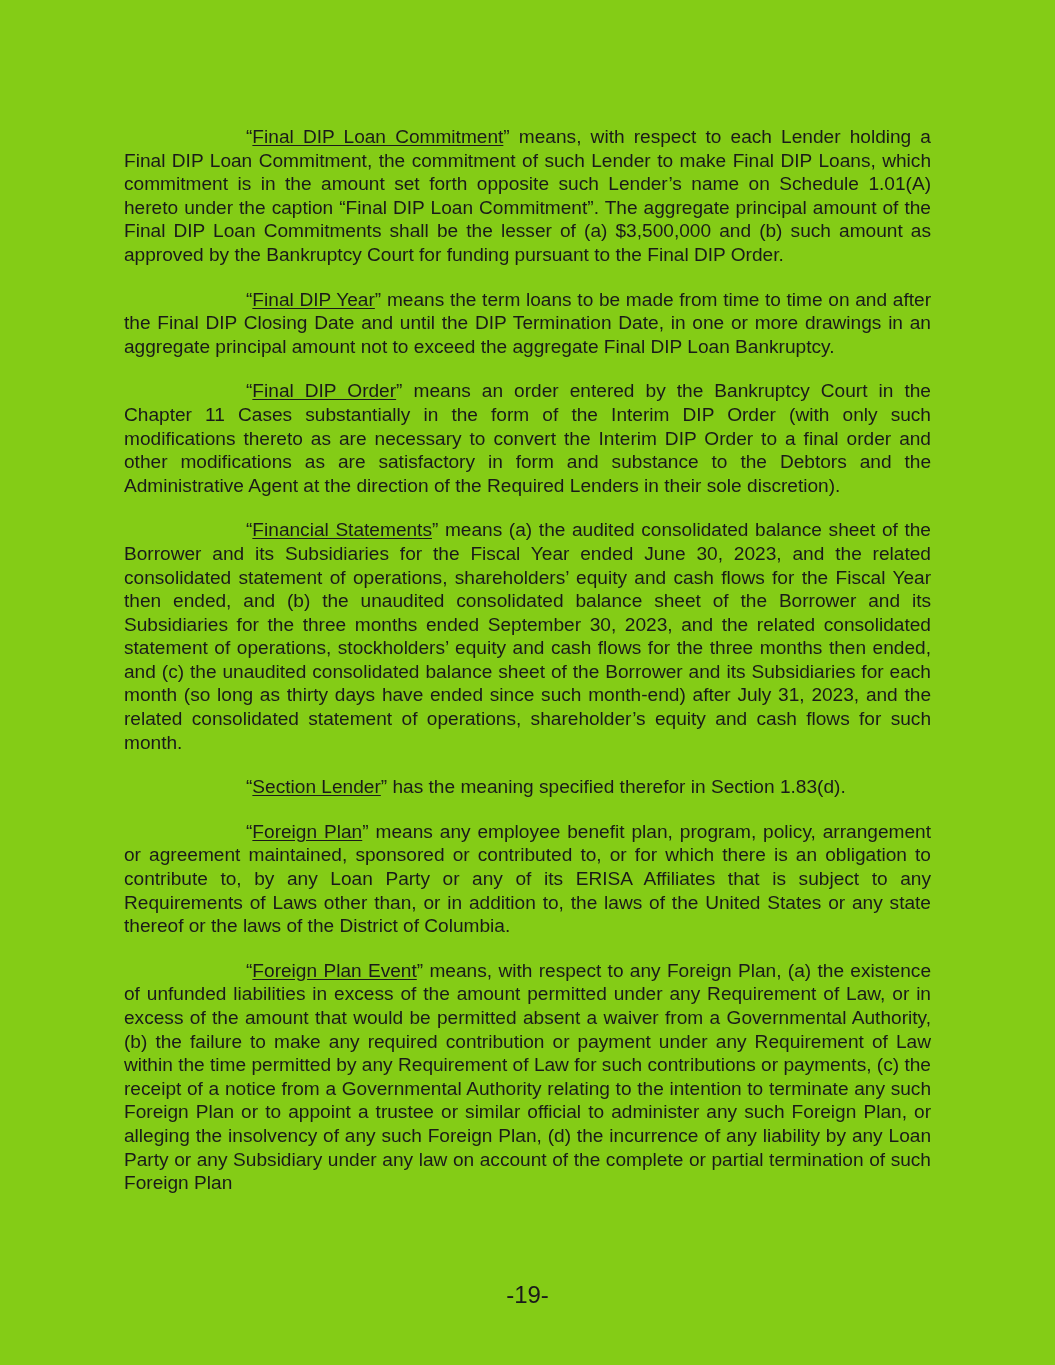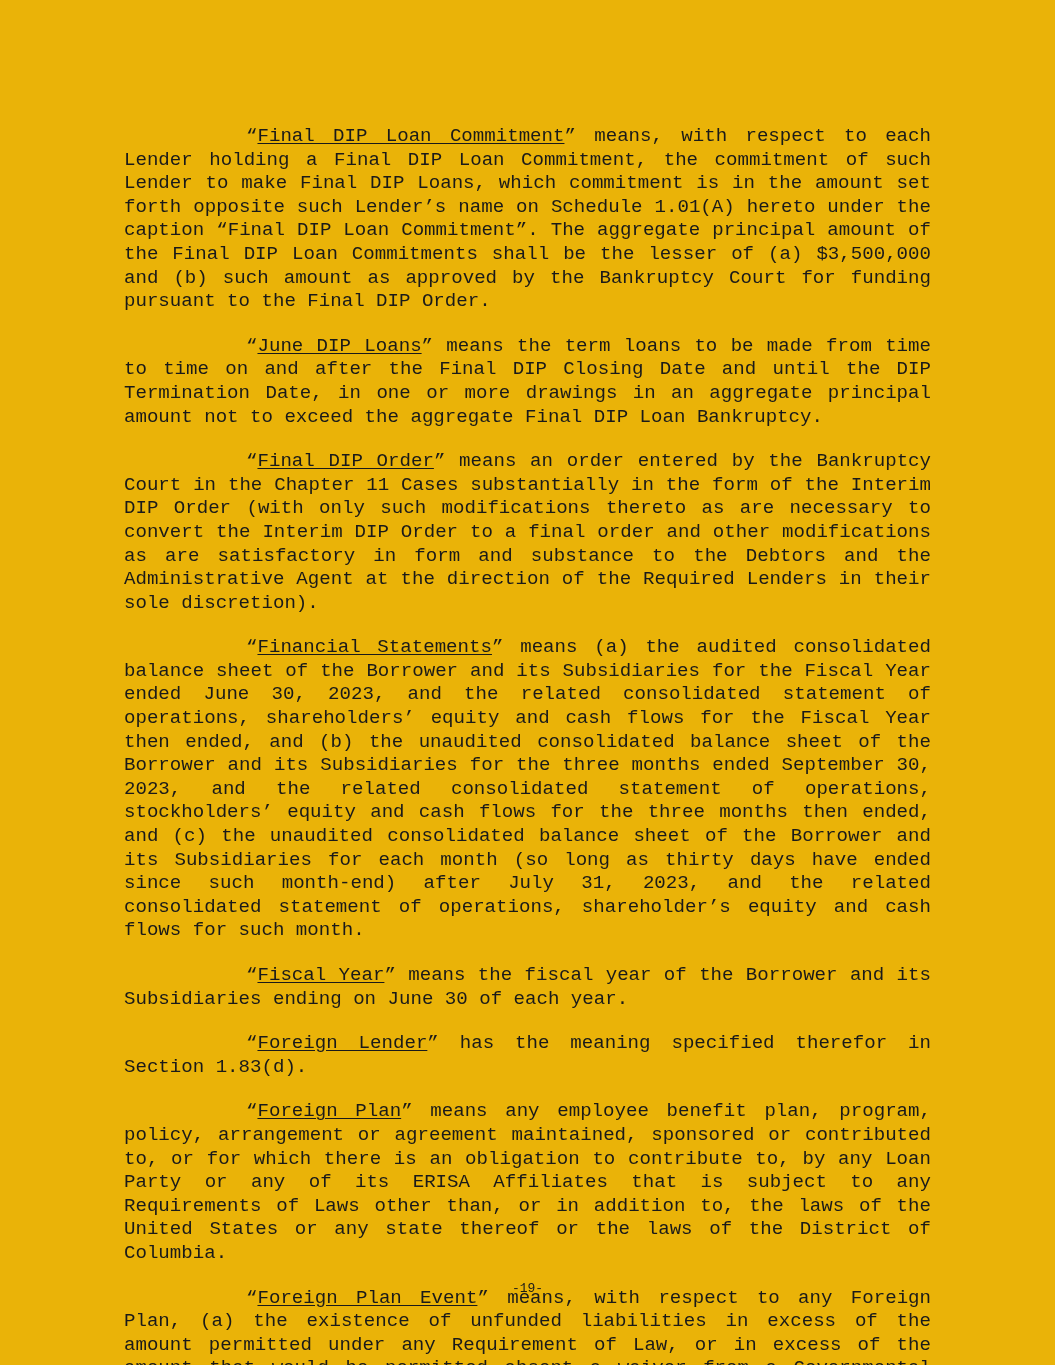--- a/index.html
+++ b/index.html
@@ -1,54 +1,53 @@
 <!DOCTYPE html>
 <html><head>
 <meta charset="utf-8">
 <style>
   html, body { margin: 0; padding: 0; background: #ffffff; }
   body { width: 1055px; height: 1365px; position: relative; overflow: hidden; }
   .page {
     position: absolute; left: 0; top: 0; width: 1055px; height: 1365px;
-    background: #eab308; color: #1a1a1a;
-    font-family: Liberation Mono, monospace;
+    background: #84cc16; color: #1a1a1a;
+    font-family: Liberation Sans, sans-serif;
   }
   .content {
     position: absolute; left: 124px; top: 125px; width: 807px;
   }
   .para {
     margin: 0 0 21px 0;
     font-size: 19.1px;
     line-height: 23.6px;
     text-align: justify;
     text-indent: 122px;
   }
   .term { text-decoration: underline; text-underline-offset: 2px; }
   .page-number {
     position: absolute; left: 0; width: 1055px; top: 1281px;
-    text-align: center; font-size: 13px;
+    text-align: center; font-size: 24px;
   }
 </style>
 </head>
 <body>
 
 <div class="page">
   <div class="content">
 
     <p class="para"><span>“</span><span class="term">Final DIP Loan Commitment</span><span>” means, with respect to each Lender holding a Final DIP Loan Commitment, the commitment of such Lender to make Final DIP Loans, which commitment is in the amount set forth opposite such Lender’s name on Schedule 1.01(A) hereto under the caption “Final DIP Loan Commitment”.  The aggregate principal amount of the Final DIP Loan Commitments shall be the lesser of (a) $3,500,000 and (b) such amount as approved by the Bankruptcy Court for funding pursuant to the Final DIP Order.</span></p>
 
-    <p class="para"><span>“</span><span class="term">June DIP Loans</span><span>” means the term loans to be made from time to time on and after the Final DIP Closing Date and until the DIP Termination Date, in one or more drawings in an aggregate principal amount not to exceed the aggregate Final DIP Loan Bankruptcy.</span></p>
+    <p class="para"><span>“</span><span class="term">Final DIP Year</span><span>” means the term loans to be made from time to time on and after the Final DIP Closing Date and until the DIP Termination Date, in one or more drawings in an aggregate principal amount not to exceed the aggregate Final DIP Loan Bankruptcy.</span></p>
 
     <p class="para"><span>“</span><span class="term">Final DIP Order</span><span>” means an order entered by the Bankruptcy Court in the Chapter 11 Cases substantially in the form of the Interim DIP Order (with only such modifications thereto as are necessary to convert the Interim DIP Order to a final order and other modifications as are satisfactory in form and substance to the Debtors and the Administrative Agent at the direction of the Required Lenders in their sole discretion).</span></p>
 
     <p class="para"><span>“</span><span class="term">Financial Statements</span><span>” means (a) the audited consolidated balance sheet of the Borrower and its Subsidiaries for the Fiscal Year ended June 30, 2023, and the related consolidated statement of operations, shareholders’ equity and cash flows for the Fiscal Year then ended, and (b) the unaudited consolidated balance sheet of the Borrower and its Subsidiaries for the three months ended September 30, 2023, and the related consolidated statement of operations, stockholders’ equity and cash flows for the three months then ended, and (c) the unaudited consolidated balance sheet of the Borrower and its Subsidiaries for each month (so long as thirty days have ended since such month-end) after July 31, 2023, and the related consolidated statement of operations, shareholder’s equity and cash flows for such month.</span></p>
 
-    <p class="para"><span>“</span><span class="term">Fiscal Year</span><span>” means the fiscal year of the Borrower and its Subsidiaries ending on June 30 of each year.</span></p>
 
-    <p class="para"><span>“</span><span class="term">Foreign Lender</span><span>” has the meaning specified therefor in Section 1.83(d).</span></p>
+    <p class="para"><span>“</span><span class="term">Section Lender</span><span>” has the meaning specified therefor in Section 1.83(d).</span></p>
 
     <p class="para"><span>“</span><span class="term">Foreign Plan</span><span>” means any employee benefit plan, program, policy, arrangement or agreement maintained, sponsored or contributed to, or for which there is an obligation to contribute to, by any Loan Party or any of its ERISA Affiliates that is subject to any Requirements of Laws other than, or in addition to, the laws of the United States or any state thereof or the laws of the District of Columbia.</span></p>
 
     <p class="para"><span>“</span><span class="term">Foreign Plan Event</span><span>” means, with respect to any Foreign Plan, (a) the existence of unfunded liabilities in excess of the amount permitted under any Requirement of Law, or in excess of the amount that would be permitted absent a waiver from a Governmental Authority, (b) the failure to make any required contribution or payment under any Requirement of Law within the time permitted by any Requirement of Law for such contributions or payments, (c) the receipt of a notice from a Governmental Authority relating to the intention to terminate any such Foreign Plan or to appoint a trustee or similar official to administer any such Foreign Plan, or alleging the insolvency of any such Foreign Plan, (d) the incurrence of any liability by any Loan Party or any Subsidiary under any law on account of the complete or partial termination of such Foreign Plan</span></p>
 
   </div>
 
   <div class="page-number">-19-</div>
 </div>
 

